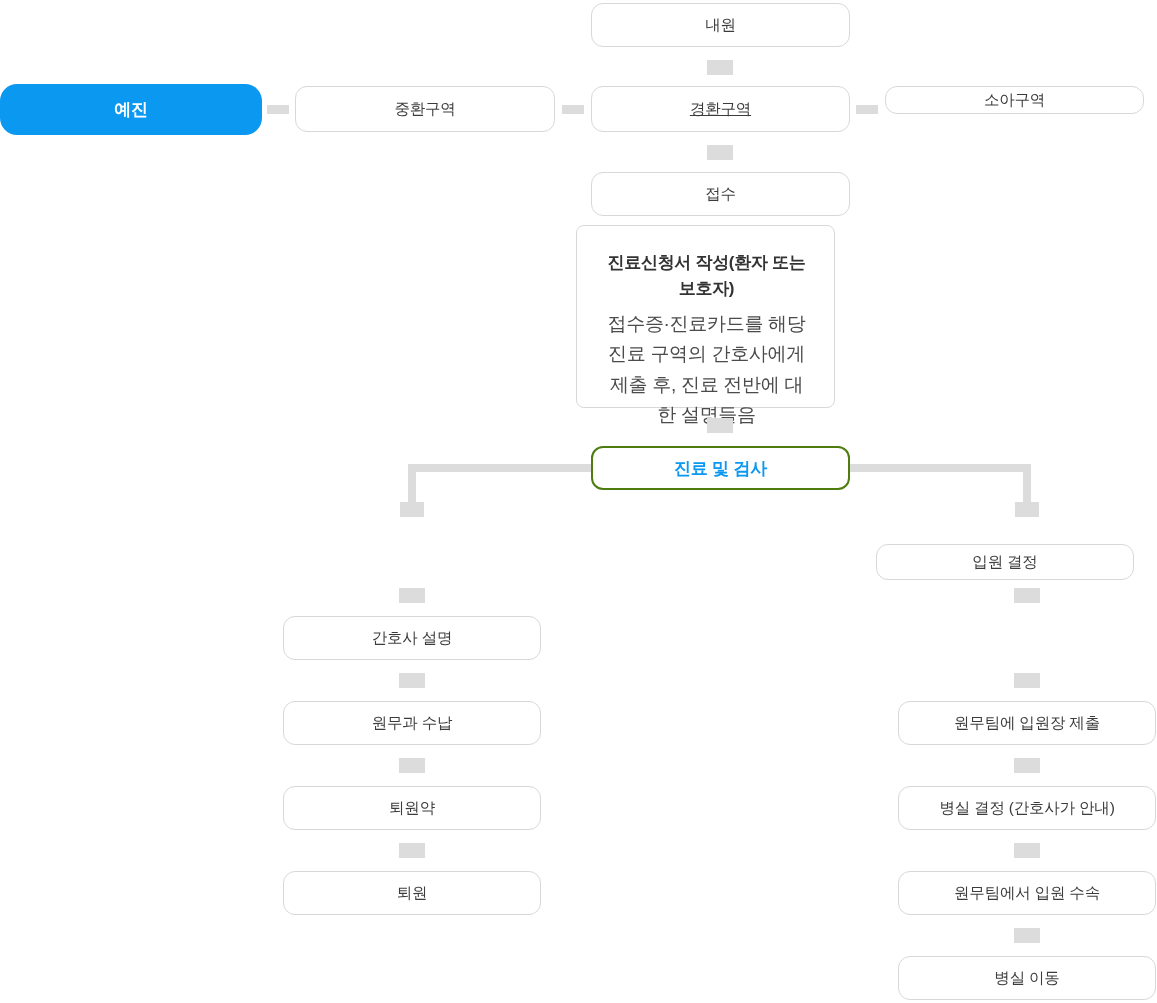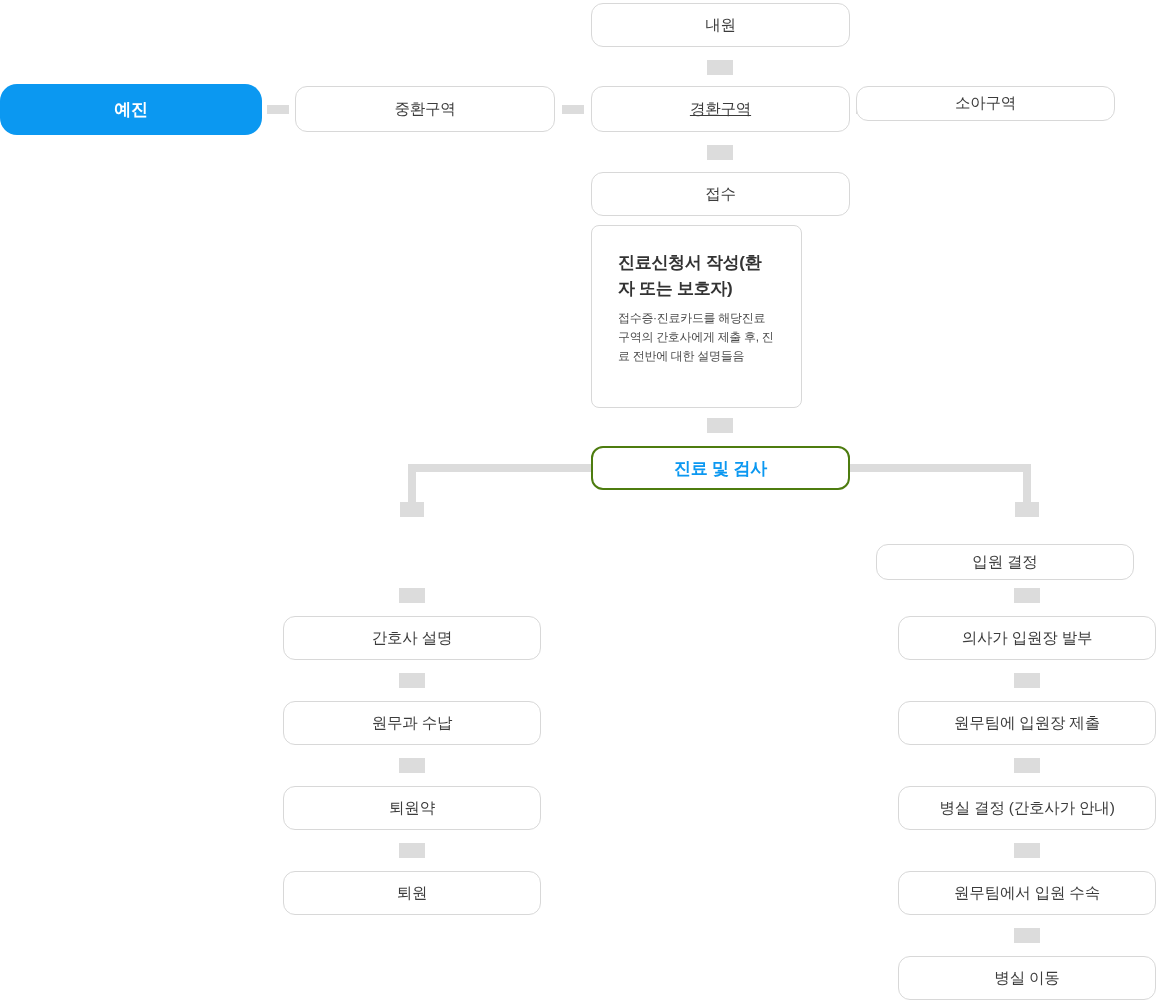--- a/index.html
+++ b/index.html
@@ -52,47 +52,47 @@
   }
   .note-title {
     font-size: 17px;
     font-weight: bold;
     color: #333333;
     line-height: 1.5;
     margin: 0 0 8px 0;
     letter-spacing: -0.3px;
   }
   .note-body {
-    font-size: 12px;
+    font-size: 19px;
     color: #4b4b4b;
     line-height: 1.6;
     margin: 0;
     letter-spacing: -0.3px;
   }
 </style>
 </head>
 <body>
 
 <div id="canvas">
 
   <div class="node" style="left:591px; top:3px; width:259px; height:44px;">내원</div>
   <div class="conn" style="left:707px; top:60px; width:26px; height:15px;"></div>
 
   <div class="node accent-fill" style="left:0px; top:84px; width:262px; height:51px;border-radius:17px;">예진</div>
   <div class="conn" style="left:267px; top:105px; width:22px; height:9px;"></div>
   <div class="node" style="left:295px; top:86px; width:260px; height:46px;">중환구역</div>
   <div class="conn" style="left:562px; top:105px; width:22px; height:9px;"></div>
   <div class="node" style="left:591px; top:86px; width:259px; height:46px;text-decoration:underline;">경환구역</div>
   <div class="conn" style="left:856px; top:105px; width:22px; height:9px;"></div>
-  <div class="node" style="left:856px; top:86px; width:259px; height:35px;">소아구역</div>
+  <div class="node" style="left:885px; top:86px; width:259px; height:28px;">소아구역</div>
 
   <div class="conn" style="left:707px; top:145px; width:26px; height:15px;"></div>
   <div class="node" style="left:591px; top:172px; width:259px; height:44px;">접수</div>
 
-  <div class="note" style="left:591px; top:225px; width:211px; height:183px;">
+  <div class="note" style="left:576px; top:225px; width:259px; height:183px;text-align:center;">
     <p class="note-title">진료신청서 작성(환자 또는 보호자)</p>
     <p class="note-body">접수증·진료카드를 해당진료 구역의 간호사에게 제출 후, 진료 전반에 대한 설명들음</p>
   </div>
 
   <div class="conn" style="left:707px; top:418px; width:26px; height:15px;"></div>
   <div class="node accent-outline" style="left:591px; top:446px; width:259px; height:44px;">진료 및 검사</div>
 
   <div class="conn" style="left:408px; top:464px; width:183px; height:8px;"></div>
   <div class="conn" style="left:408px; top:464px; width:8px; height:38px;"></div>
   <div class="conn" style="left:400px; top:502px; width:24px; height:15px;"></div>
@@ -105,21 +105,20 @@
   <div class="node" style="left:283px; top:616px; width:258px; height:44px;">간호사 설명</div>
   <div class="conn" style="left:399px; top:673px; width:26px; height:15px;"></div>
   <div class="node" style="left:283px; top:701px; width:258px; height:44px;">원무과 수납</div>
   <div class="conn" style="left:399px; top:758px; width:26px; height:15px;"></div>
   <div class="node" style="left:283px; top:786px; width:258px; height:44px;">퇴원약</div>
   <div class="conn" style="left:399px; top:843px; width:26px; height:15px;"></div>
   <div class="node" style="left:283px; top:871px; width:258px; height:44px;">퇴원</div>
 
   <div class="node" style="left:876px; top:531px; width:258px; height:36px;margin-top:13px;">입원 결정</div>
   <div class="conn" style="left:1014px; top:588px; width:26px; height:15px;"></div>
-  <div class="node" style="left:898px; top:616px; width:258px; height:44px;">의사가 입원장 발부</div>
   <div class="conn" style="left:1014px; top:673px; width:26px; height:15px;"></div>
   <div class="node" style="left:898px; top:701px; width:258px; height:44px;">원무팀에 입원장 제출</div>
   <div class="conn" style="left:1014px; top:758px; width:26px; height:15px;"></div>
   <div class="node" style="left:898px; top:786px; width:258px; height:44px;">병실 결정 (간호사가 안내)</div>
   <div class="conn" style="left:1014px; top:843px; width:26px; height:15px;"></div>
   <div class="node" style="left:898px; top:871px; width:258px; height:44px;">원무팀에서 입원 수속</div>
   <div class="conn" style="left:1014px; top:928px; width:26px; height:15px;"></div>
   <div class="node" style="left:898px; top:956px; width:258px; height:44px;">병실 이동</div>
 
 </div>

